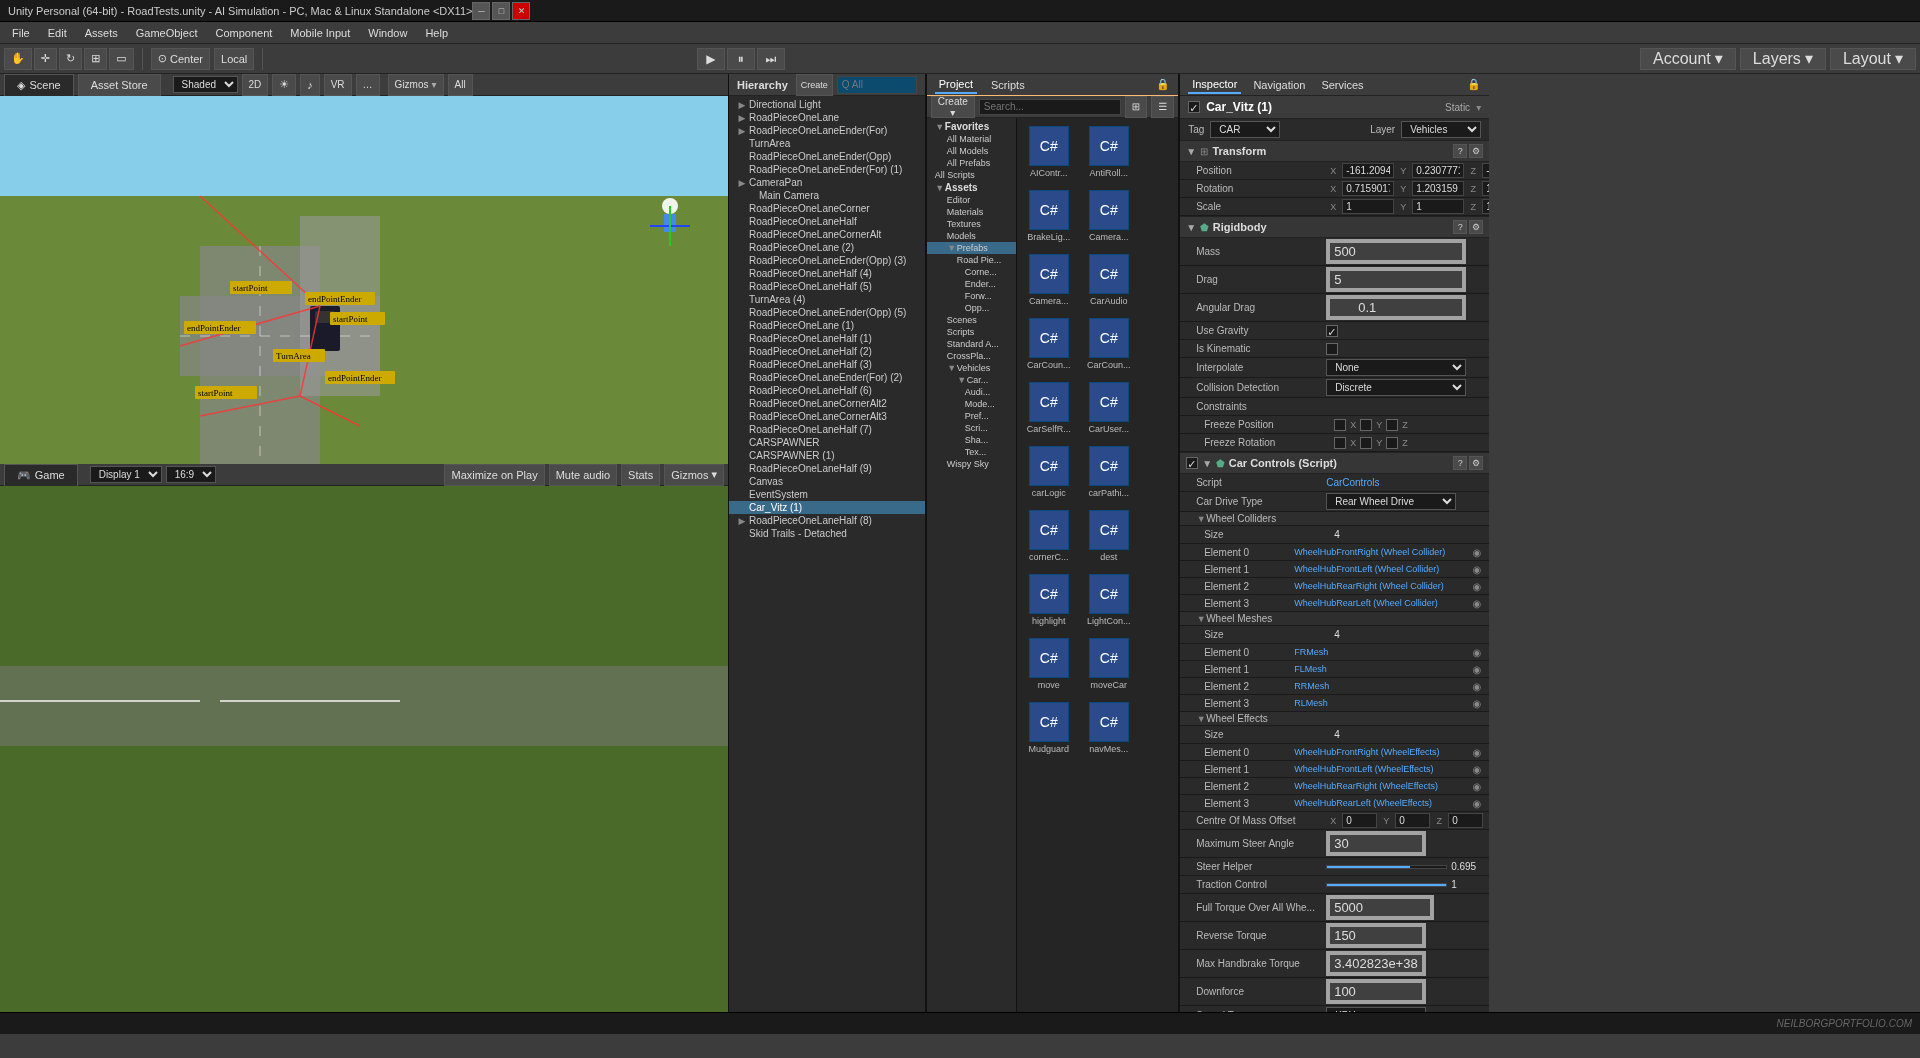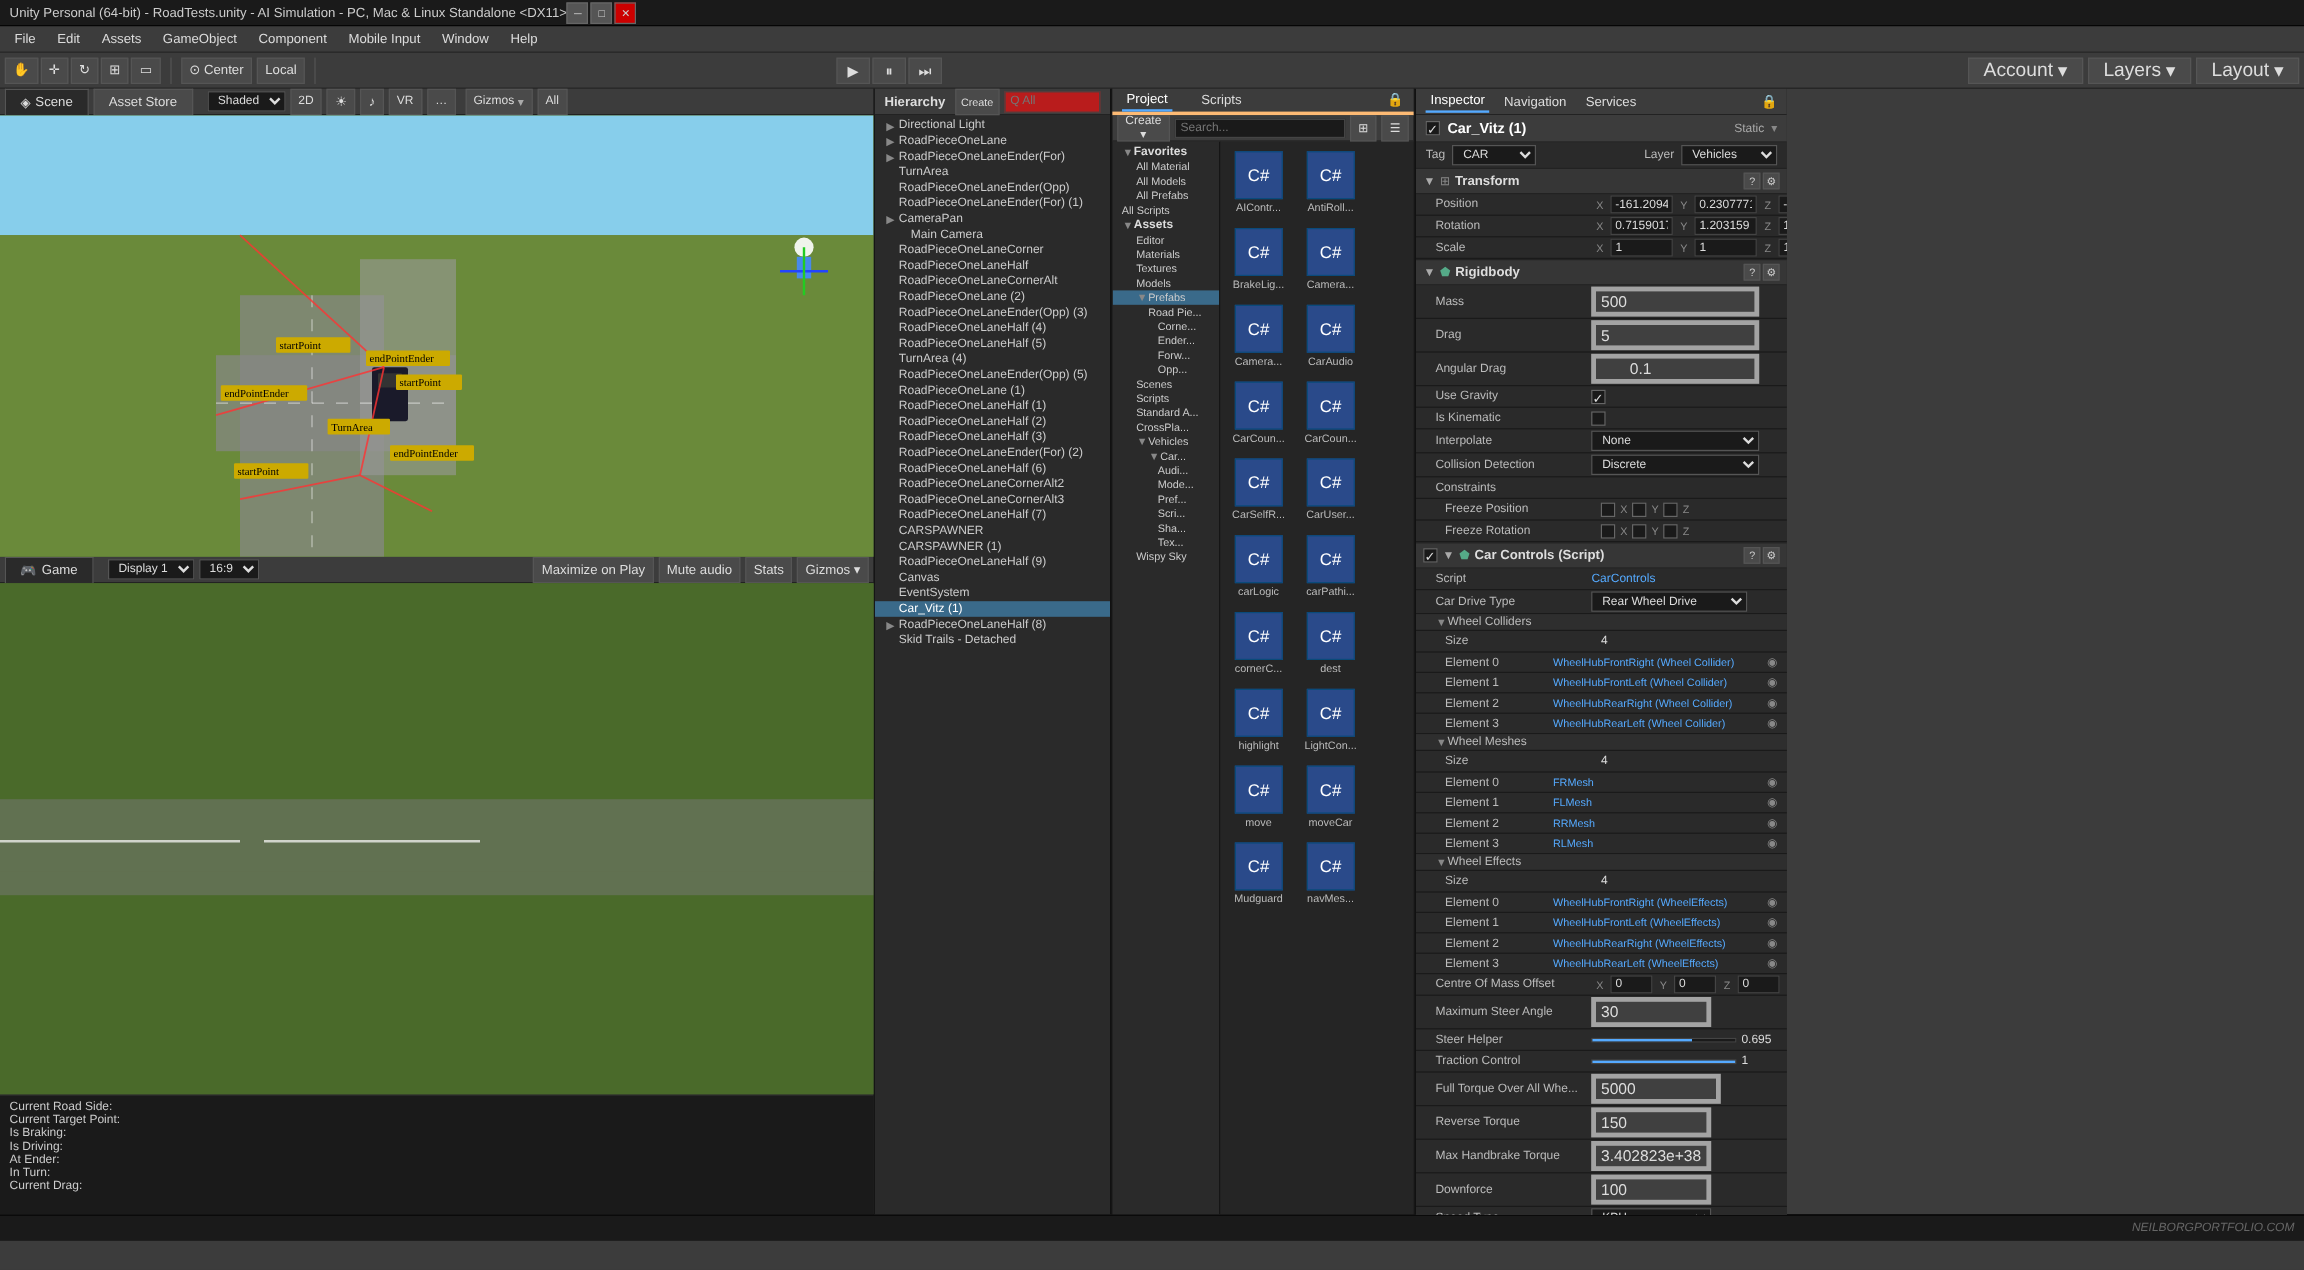--- a/index.html
+++ b/index.html
@@ -179,21 +179,21 @@
     #hierarchy-header {
       height: 22px;
       background: #3c3c3c;
       display: flex; align-items: center;
       padding: 0 8px;
       border-bottom: 1px solid #222;
       gap: 4px;
     }
     #hierarchy-search {
       height: 18px;
-      background: #b91c1c;
+      background: #0c4a6e;
       border: 1px solid #444;
       padding: 0 4px;
       color: #ddd;
       font-size: 10px;
       width: 80px;
     }
     #hierarchy-content {
       flex: 1;
       overflow-y: auto;
       padding: 2px 0;
@@ -214,22 +214,22 @@
       border-left: 1px solid #111;
       border-right: 1px solid #111;
       display: flex;
       flex-direction: column;
     }
     #project-header {
       height: 22px;
       background: #3c3c3c;
       display: flex; align-items: center;
       padding: 0 8px;
-      border-bottom: 3px solid #fdba74;
-      gap: 20px;
+      border-bottom: 1px solid #fdba74;
+      gap: 10px;
     }
     .project-tab {
       font-size: 11px; cursor: pointer; color: #ddd; padding: 2px 4px;
     }
     .project-tab.active { color: #fff; border-bottom: 2px solid #5af; }
     #project-content {
       flex: 1;
       display: flex;
       flex-direction: column;
       overflow: hidden;
@@ -640,29 +640,20 @@
       <div id="game-viewport">
         <svg width="100%" height="100%">
           <rect x="0" y="0" width="728" height="240" fill="#4a6a2a"></rect>
 
           <rect x="0" y="180" width="728" height="80" fill="#777" opacity="0.5"></rect>
           <line x1="0" y1="215" x2="200" y2="215" stroke="#fff" stroke-width="2" opacity="0.7"></line>
           <line x1="220" y1="215" x2="400" y2="215" stroke="#fff" stroke-width="2" opacity="0.7"></line>
         </svg>
       </div>
 
-      <div id="game-console">
-        <div>Current Road Side:</div>
-        <div>Current Target Point:</div>
-        <div>Is Braking:</div>
-        <div>Is Driving:</div>
-        <div>At Ender:</div>
-        <div>In Turn:</div>
-        <div>Current Drag:</div>
-      </div>
     </div>
   </div>
 
   <div id="hierarchy-panel">
     <div id="hierarchy-header">
       <span style="font-weight:bold; color:#ddd;">Hierarchy</span>
       <span style="flex:1"></span>
       <button class="toolbar-btn" style="font-size:9px; padding:0 4px;">Create</button>
       <input id="hierarchy-search" type="text" placeholder="Q All" style="">
     </div>

